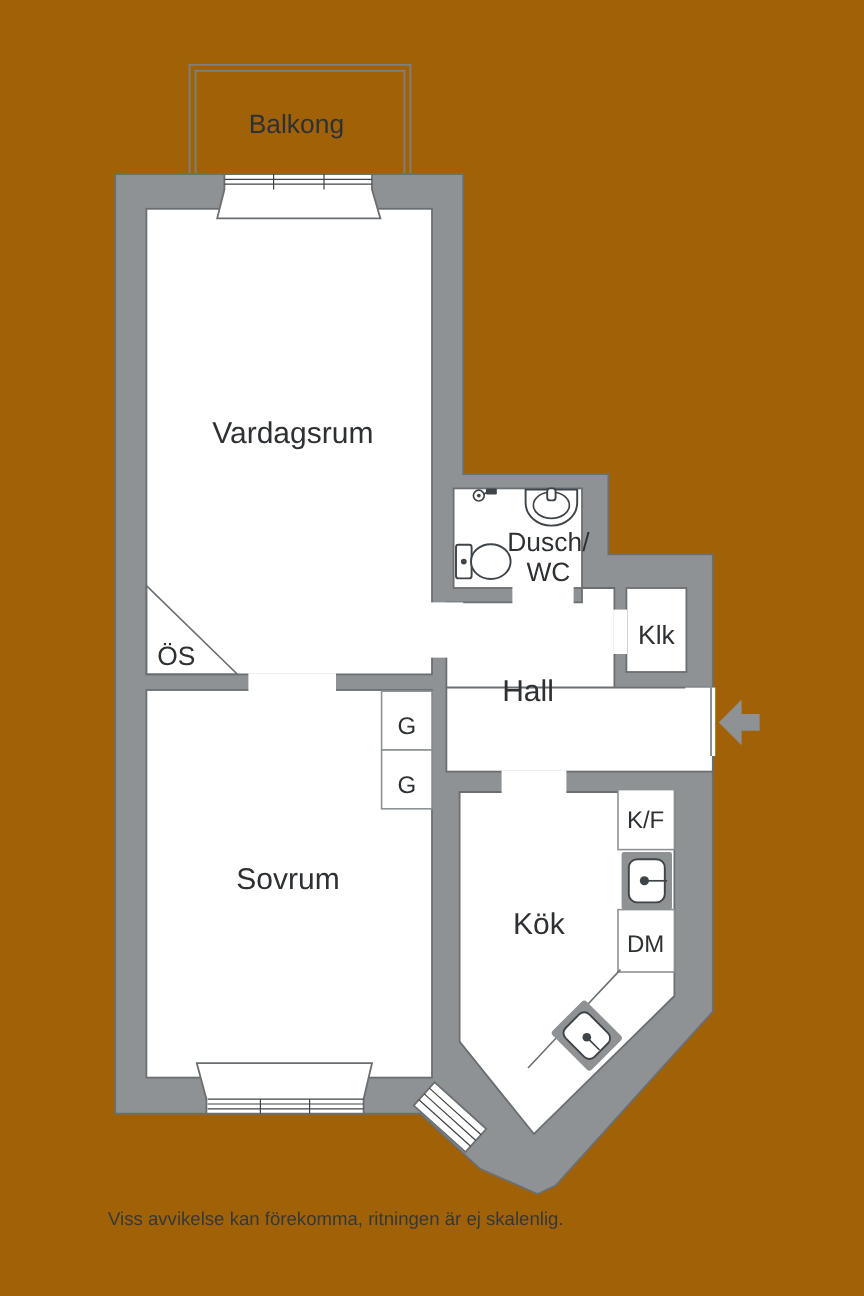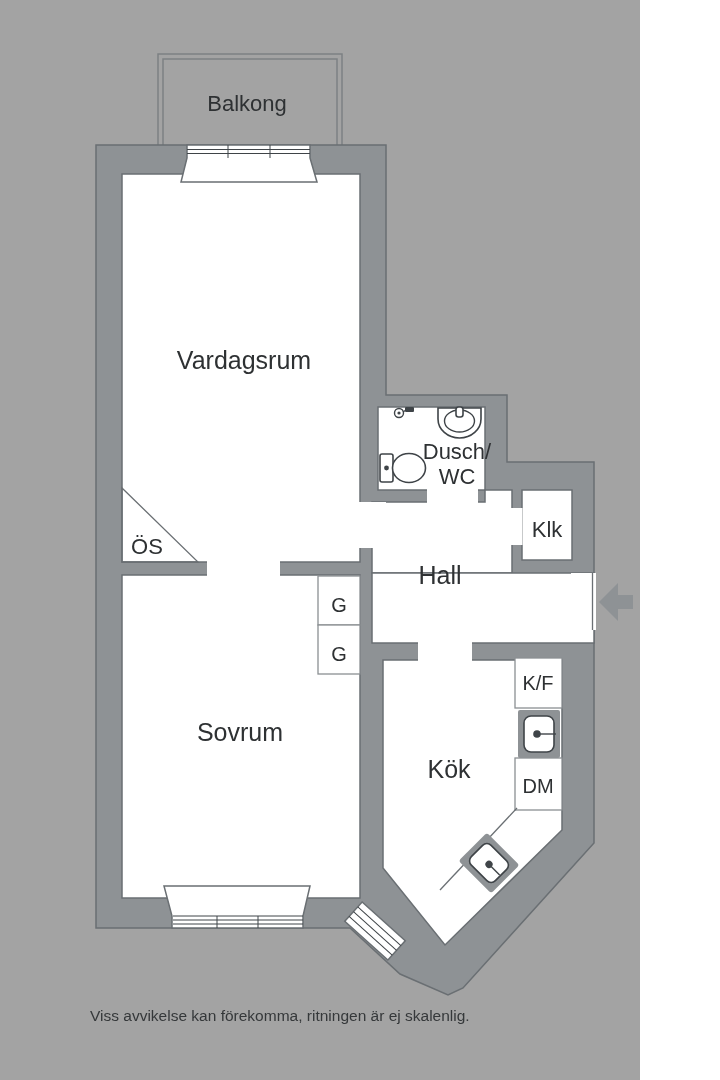--- a/index.html
+++ b/index.html
@@ -1,16 +1,16 @@
 <!DOCTYPE html>
 <html><head>
 <meta charset="utf-8">
 <style>
   html,body{margin:0;padding:0;background:#ffffff;}
-  .page{position:relative;width:640px;height:1080px;background:#a3a3a3;overflow:hidden;
+  .page{position:relative;width:720px;height:1080px;background:#a16207;overflow:hidden;
         font-family:"Liberation Sans", sans-serif;}
   svg{display:block;}
   .wall{fill:#8e9295;stroke:#6a6f73;stroke-width:1.5;}
   .roomfill{fill:#ffffff;stroke:#6a6f73;stroke-width:1.5;}
   .opening{fill:#ffffff;stroke:none;}
   .thin{fill:none;stroke:#6a6f73;stroke-width:1.3;}
   .fixture{fill:#ffffff;stroke:#3f4448;stroke-width:1.6;}
   .fixline{fill:none;stroke:#3f4448;stroke-width:1.4;}
   .fixdark{fill:#3f4448;stroke:none;}
   .boxline{fill:#ffffff;stroke:#8b9093;stroke-width:1.3;}

